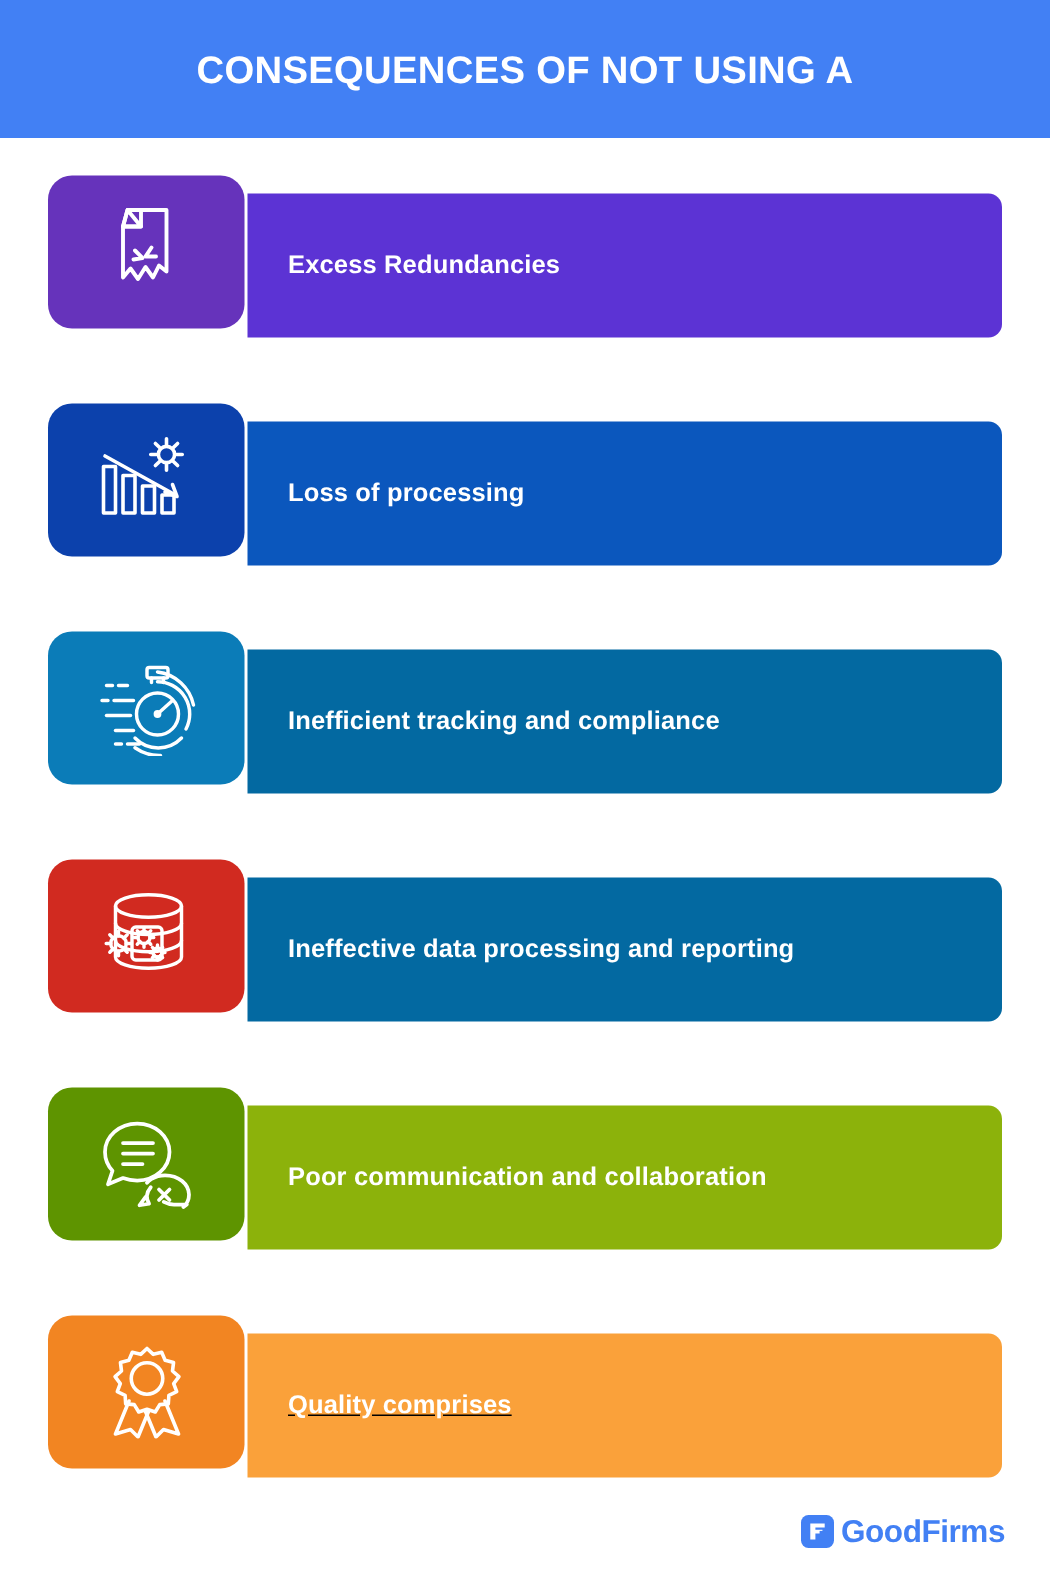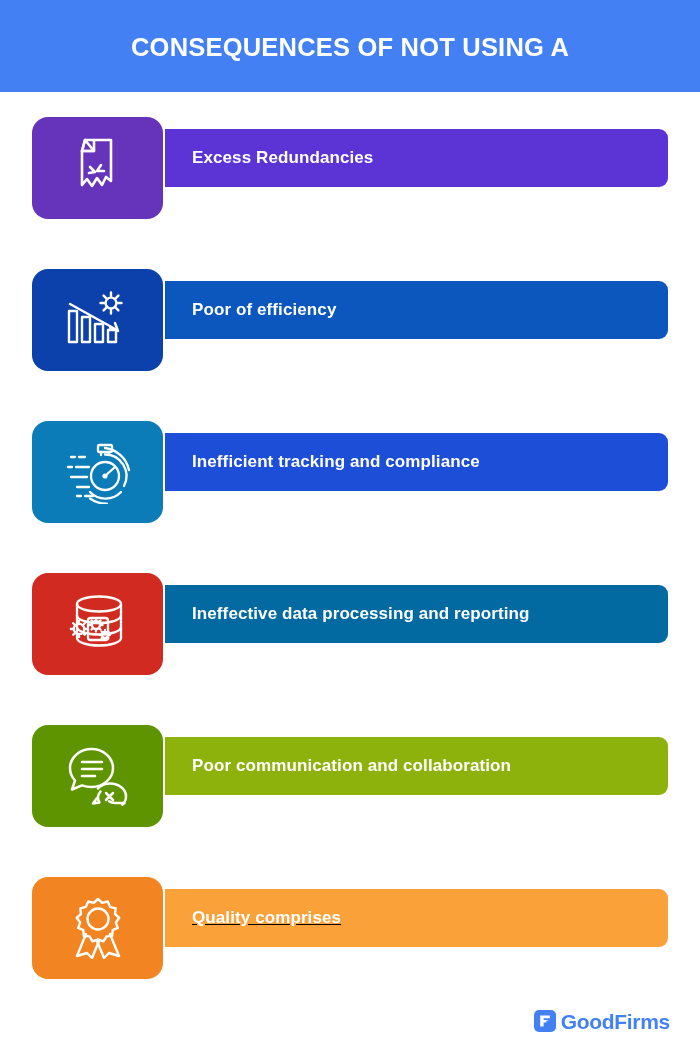--- a/index.html
+++ b/index.html
@@ -56,21 +56,21 @@
   }
   .row {
     position: relative;
     height: 152px;
   }
   .bar {
     position: absolute;
     left: 165px;
     top: 37px;
     width: 503px;
-    height: 58px;
+    height: 96px;
     border-radius: 0 9px 9px 0;
     display: flex;
     align-items: center;
     box-sizing: border-box;
     padding-left: 27px;
   }
   .bar-label {
     color: #ffffff;
     font-size: 17px;
     font-weight: bold;
@@ -150,42 +150,42 @@
             <path d="M25 3 L25 14 H13"></path>
             <path d="M21 30 l5 5 l-6 1"></path>
             <path d="M32 28 l-4 6 l7 0"></path>
           </svg>
         </span>
       </div>
     </div>
 
     <div class="row">
       <div class="bar" style="background: rgb(11, 87, 189);">
-        <span class="bar-label">Poor of efficiency</span>
+        <span class="bar-label">Loss of processing</span>
       </div>
       <div class="icon-box" style="background: rgb(12, 65, 172);">
         <span>
           <svg width="66" height="60" viewBox="0 0 66 60" fill="none" stroke="#ffffff" stroke-width="2.4" stroke-linejoin="round" stroke-linecap="round">
             <rect x="4" y="21" width="8" height="31"></rect>
             <rect x="17" y="27" width="8" height="25"></rect>
             <rect x="30" y="34" width="8" height="18"></rect>
             <rect x="43" y="40" width="8" height="12"></rect>
             <path d="M5 14 L52 40"></path>
             <path d="M45 38 L53 41 L50 33"></path>
             <circle cx="46" cy="13" r="5.4"></circle>
             <path d="M46 2.5 v4 M46 19.5 v4 M35.5 13 h4 M52.5 13 h4
                      M38.6 5.6 l2.8 2.8 M50.6 17.6 l2.8 2.8
                      M53.4 5.6 l-2.8 2.8 M41.4 17.6 l-2.8 2.8"></path>
           </svg>
         </span>
       </div>
     </div>
 
     <div class="row">
-      <div class="bar" style="background: #1d4ed8;">
+      <div class="bar" style="background: #0369a1;">
         <span class="bar-label">Inefficient tracking and compliance</span>
       </div>
       <div class="icon-box" style="background: rgb(11, 124, 184);">
         <span>
           <svg width="70" height="64" viewBox="0 0 70 64" fill="none" stroke="#ffffff" stroke-width="2.3" stroke-linejoin="round" stroke-linecap="round">
             <circle cx="42" cy="36" r="14"></circle>
             <path d="M42 14.5 A21.5 21.5 0 0 1 61 46"></path>
             <path d="M27 52 A21.5 21.5 0 0 0 58 52"></path>
             <path d="M42 8 A28 28 0 0 1 66 30"></path>
             <path d="M27 58.5 A28 28 0 0 0 44 63.7"></path>

